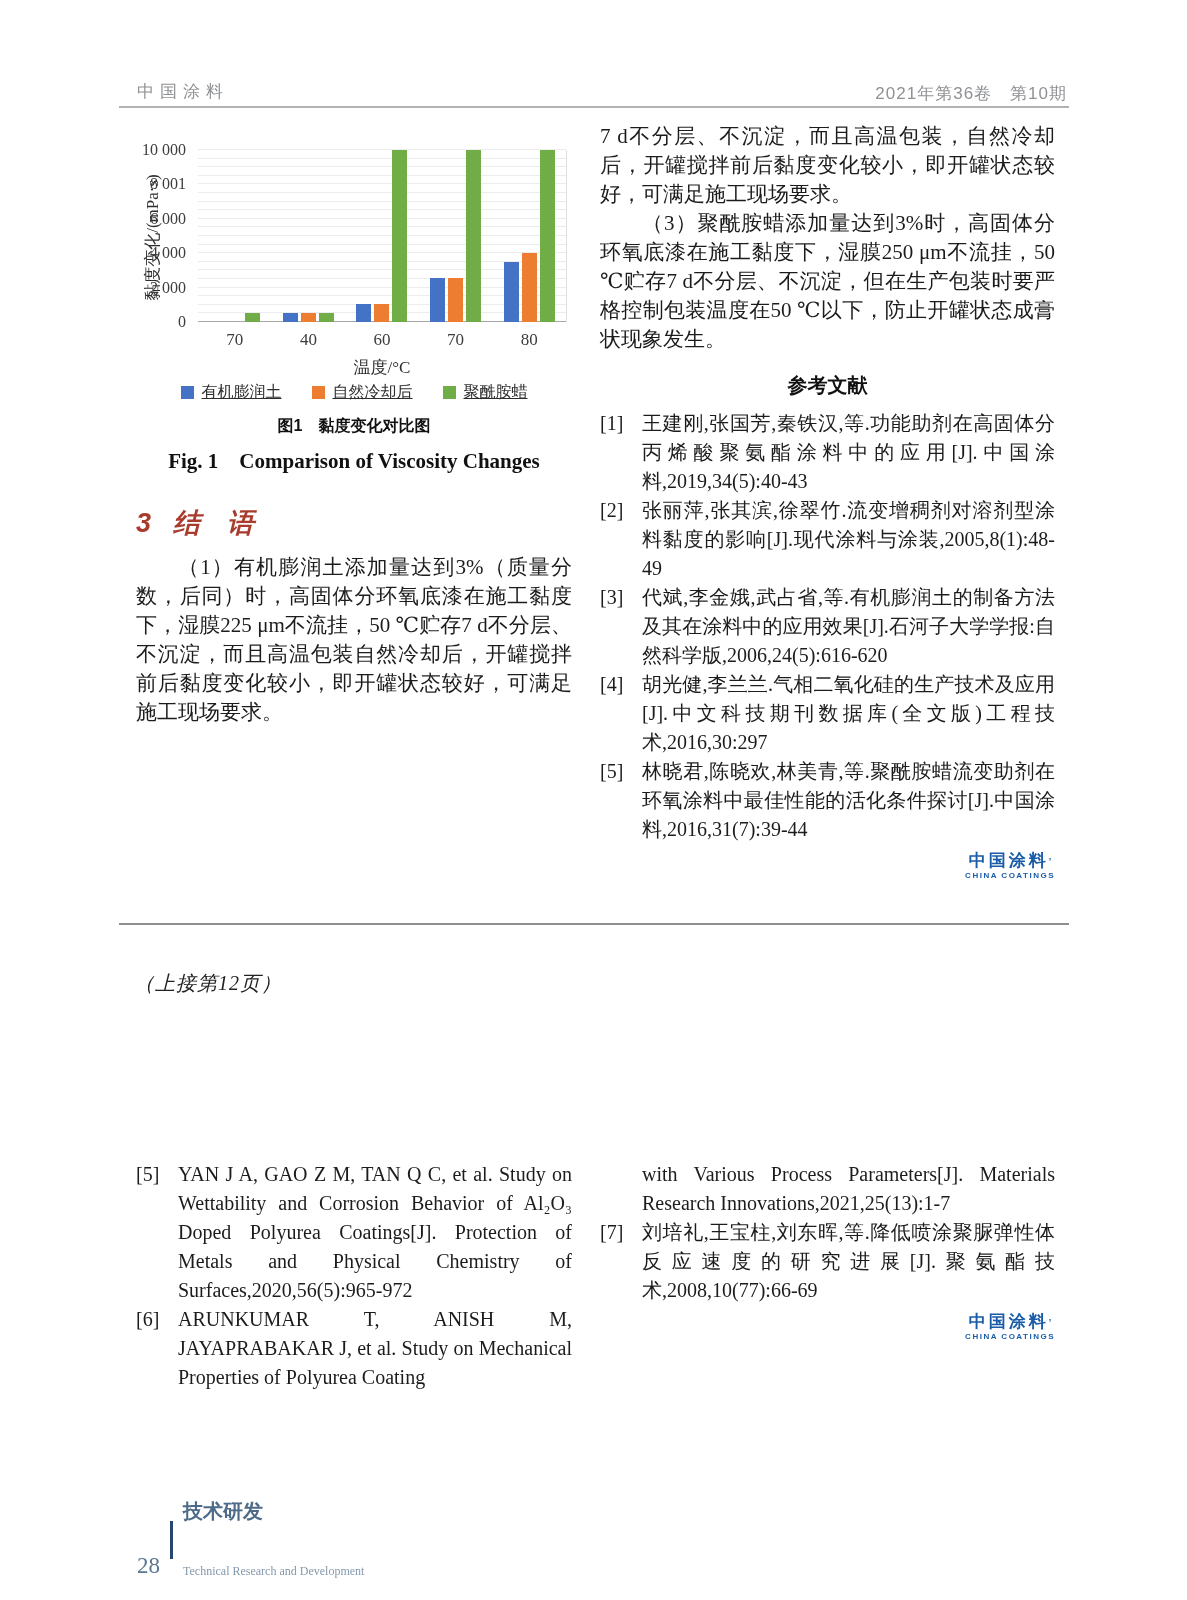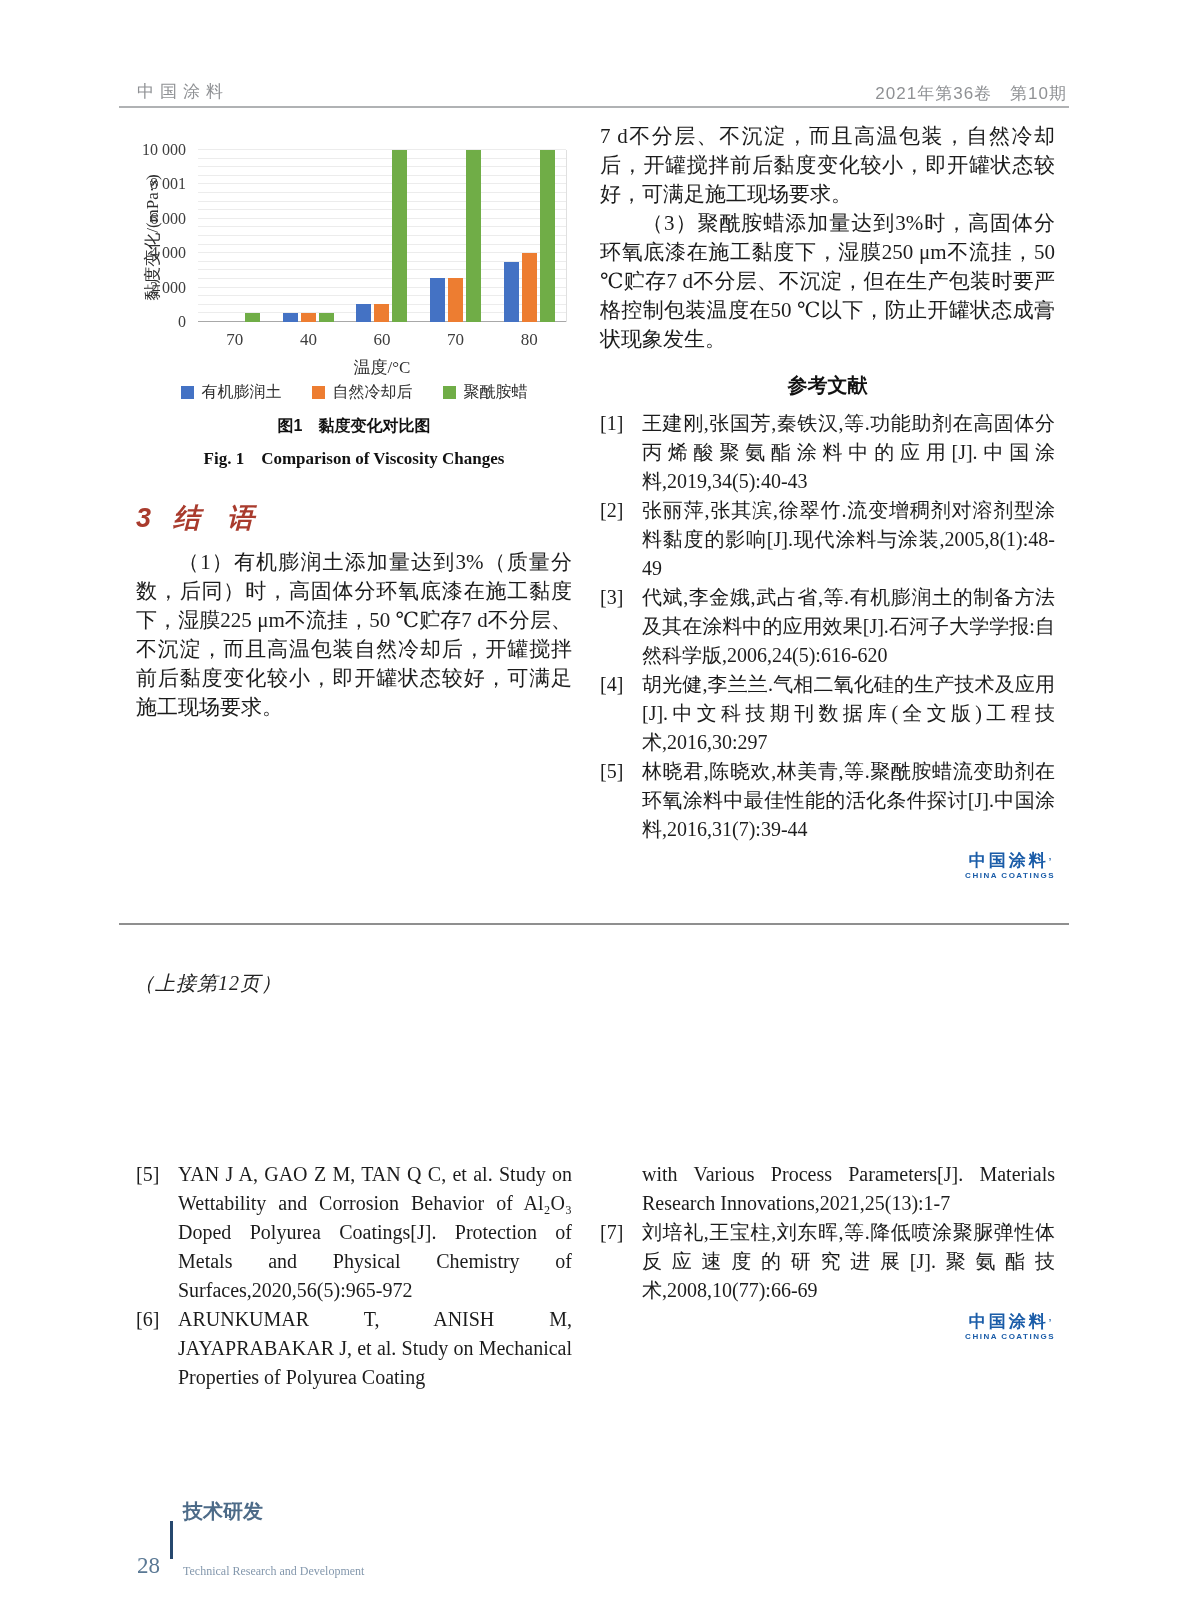--- a/index.html
+++ b/index.html
@@ -29,25 +29,25 @@
   .ytick{position:absolute;right:4px;font-size:16px;color:#3d3d3d;white-space:nowrap;}
   .ylabel{position:absolute;left:-134px;top:88px;width:300px;text-align:center;
           transform:rotate(-90deg);font-size:17px;color:#2e2e2e;}
   .xticks{position:absolute;left:62px;top:192px;width:368px;display:flex;}
   .xtick{flex:1;text-align:center;font-size:17px;color:#3d3d3d;}
   .xaxis-title{position:absolute;left:62px;top:218px;width:368px;text-align:center;
                font-family:Liberation Serif, serif;font-size:17px;color:#2e2e2e;}
   .legend{position:absolute;left:0;top:244px;width:100%;display:flex;justify-content:center;gap:30px;}
   .legend-entry{display:flex;align-items:center;gap:8px;}
   .swatch{width:13px;height:13px;display:inline-block;}
-  .legend-label{font-family:"Liberation Sans","DejaVu Sans",sans-serif;font-size:16px;color:#2e2e2e;}
+  .legend-label{font-family:"Liberation Sans","DejaVu Sans",sans-serif;font-size:16px;color:#2e2e2e;text-decoration:underline;}
 
   .cap-cn{margin-top:14px;text-align:center;font-family:"Liberation Sans","DejaVu Sans",sans-serif;
           font-weight:bold;font-size:16px;color:#111;}
-  .cap-en{margin-top:10px;text-align:center;font-weight:bold;font-size:17px;color:#111;}
+  .cap-en{margin-top:10px;text-align:center;font-weight:bold;font-size:21px;color:#111;}
 
   
   .sec-heading{margin-top:30px;font-family:"Liberation Sans","DejaVu Sans",sans-serif;
                font-weight:bold;font-size:27px;color:#a93b2d;font-style:italic;}
   .sec-heading .num{margin-right:22px;}
   .para{font-size:21px;line-height:29px;text-align:justify;margin:0;}
   .indent{text-indent:2em;}
   .col-left .para:first-of-type{margin-top:12px;}
 
   

